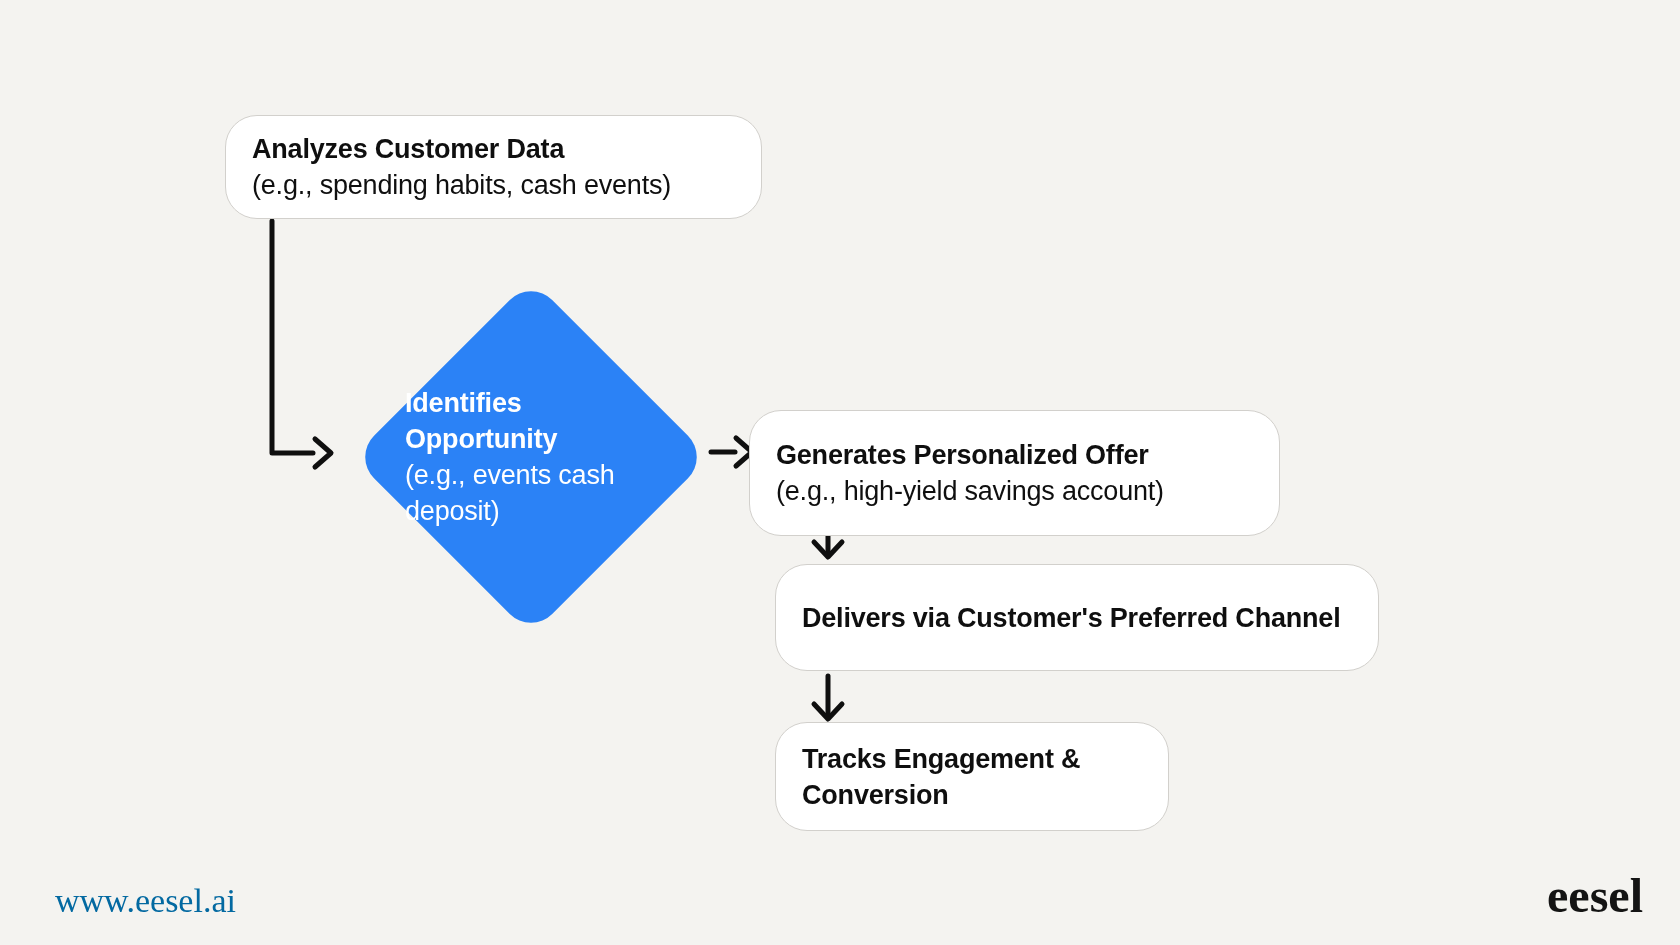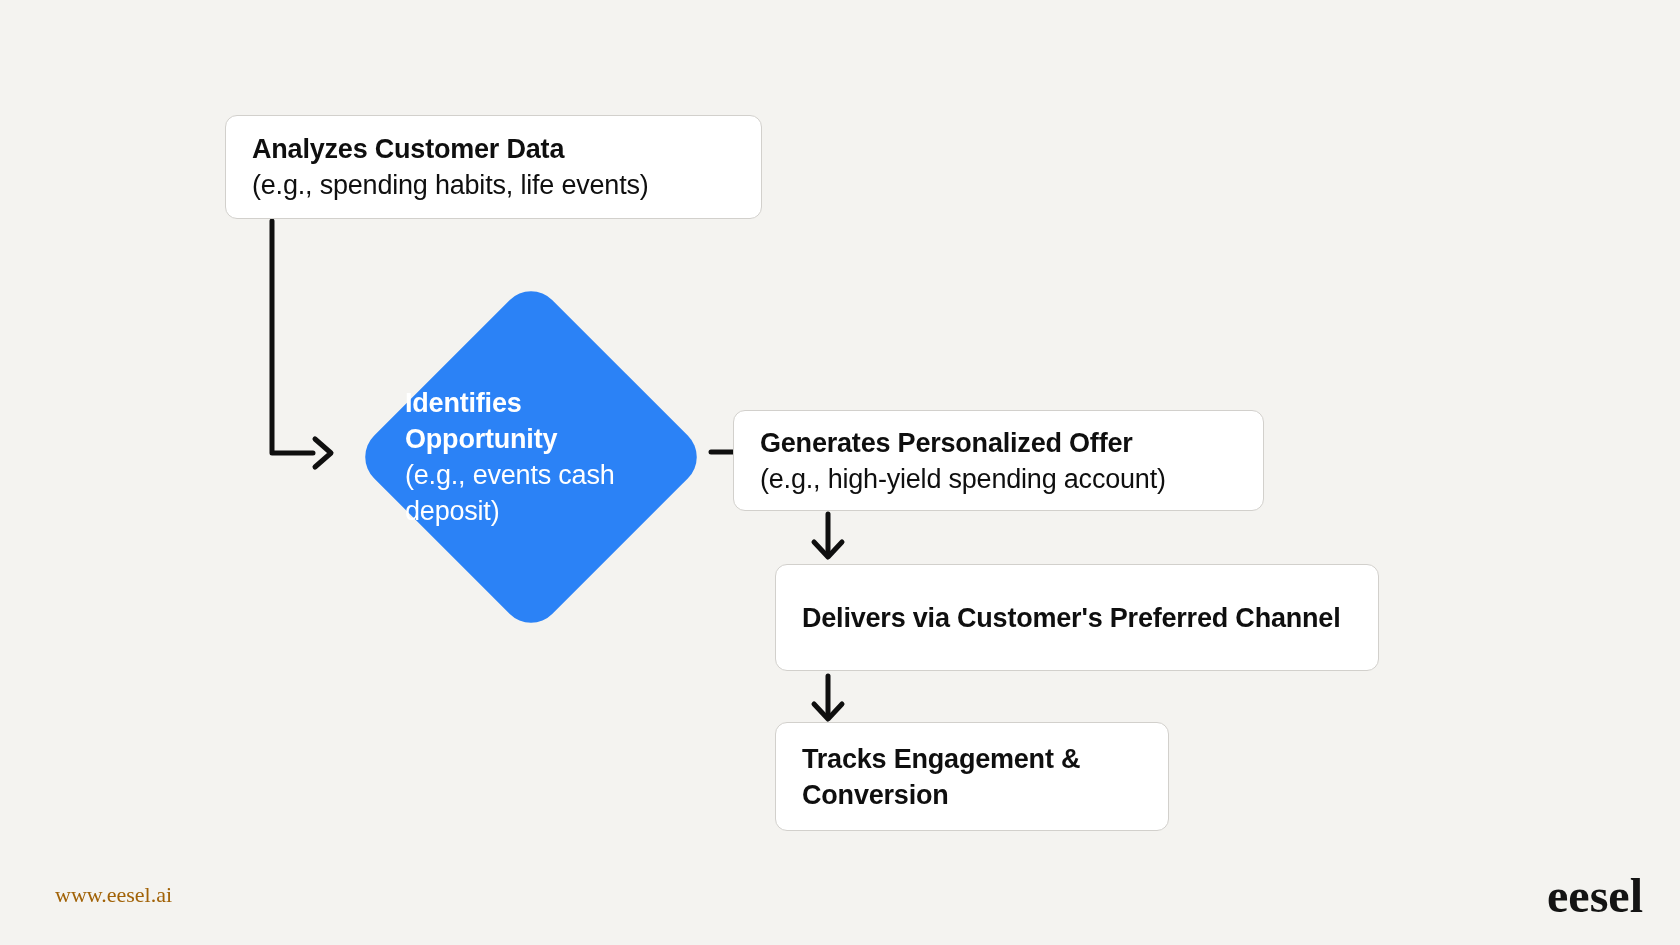--- a/index.html
+++ b/index.html
@@ -32,41 +32,41 @@
     fill: none;
     stroke: var(--ink);
     stroke-width: 5;
     stroke-linecap: round;
     stroke-linejoin: round;
   }
   .node {
     position: absolute;
     background: var(--node-bg);
     border: 1px solid var(--node-border);
-    border-radius: 12px;
+    border-radius: 32px;
     display: flex;
     flex-direction: column;
     justify-content: center;
     padding: 10px 26px;
     color: var(--ink);
   }
   .node-title {
     font-size: 27px;
     font-weight: 700;
     line-height: 36px;
     letter-spacing: -0.2px;
   }
   .node-subtitle {
     font-size: 27px;
     font-weight: 400;
     line-height: 36px;
     letter-spacing: -0.2px;
   }
   #node-analyze  { left: 225px; top: 115px; width: 537px; height: 104px; }
-  #node-generate { left: 733px; top: 410px; width: 531px; height: 101px; }
+  #node-generate { left: 749px; top: 410px; width: 531px; height: 126px; }
   #node-deliver  { left: 775px; top: 564px; width: 604px; height: 107px; }
   #node-track    { left: 775px; top: 722px; width: 394px; height: 109px; }
 
   .diamond-wrap {
     position: absolute;
     left: 405px; top: 331px;
     width: 252px; height: 252px;
     display: flex;
     align-items: center;
     justify-content: center;
@@ -81,22 +81,22 @@
   .diamond-text {
     position: relative;
     width: 252px;
     text-align: left;
     color: #ffffff;
   }
   .footer-url {
     position: absolute;
     left: 55px; top: 882px;
     font-family: "Liberation Serif", "DejaVu Serif", serif;
-    font-size: 22px;
-    color: #a16207;
+    font-size: 34px;
+    color: #0369a1;
   }
   .footer-brand {
     position: absolute;
     right: 37px; top: 868px;
     font-family: "Liberation Serif", "DejaVu Serif", serif;
     font-size: 48px;
     color: #141414;
     font-weight: bold;
   }
 </style>
@@ -119,34 +119,34 @@
       <path d="M 814 542 L 828 557 L 842 542"></path>
     </g>
     <g>
       <path d="M 828 676 L 828 713"></path>
       <path d="M 814 704 L 828 719 L 842 704"></path>
     </g>
   </svg>
 
   <div class="node" id="node-analyze">
     <div class="node-title">Analyzes Customer Data</div>
-    <div class="node-subtitle">(e.g., spending habits, life events)</div>
+    <div class="node-subtitle">(e.g., spending habits, cash events)</div>
   </div>
 
   <div class="diamond-wrap">
     <div class="diamond-shape"></div>
     <div class="diamond-text">
       <div class="node-title">Identifies Opportunity</div>
       <div class="node-subtitle">(e.g., events cash deposit)</div>
     </div>
   </div>
 
   <div class="node" id="node-generate">
     <div class="node-title">Generates Personalized Offer</div>
-    <div class="node-subtitle">(e.g., high-yield spending account)</div>
+    <div class="node-subtitle">(e.g., high-yield savings account)</div>
   </div>
 
   <div class="node" id="node-deliver">
     <div class="node-title">Delivers via Customer's Preferred Channel</div>
   </div>
 
   <div class="node" id="node-track">
     <div class="node-title">Tracks Engagement &amp; Conversion</div>
   </div>
 

